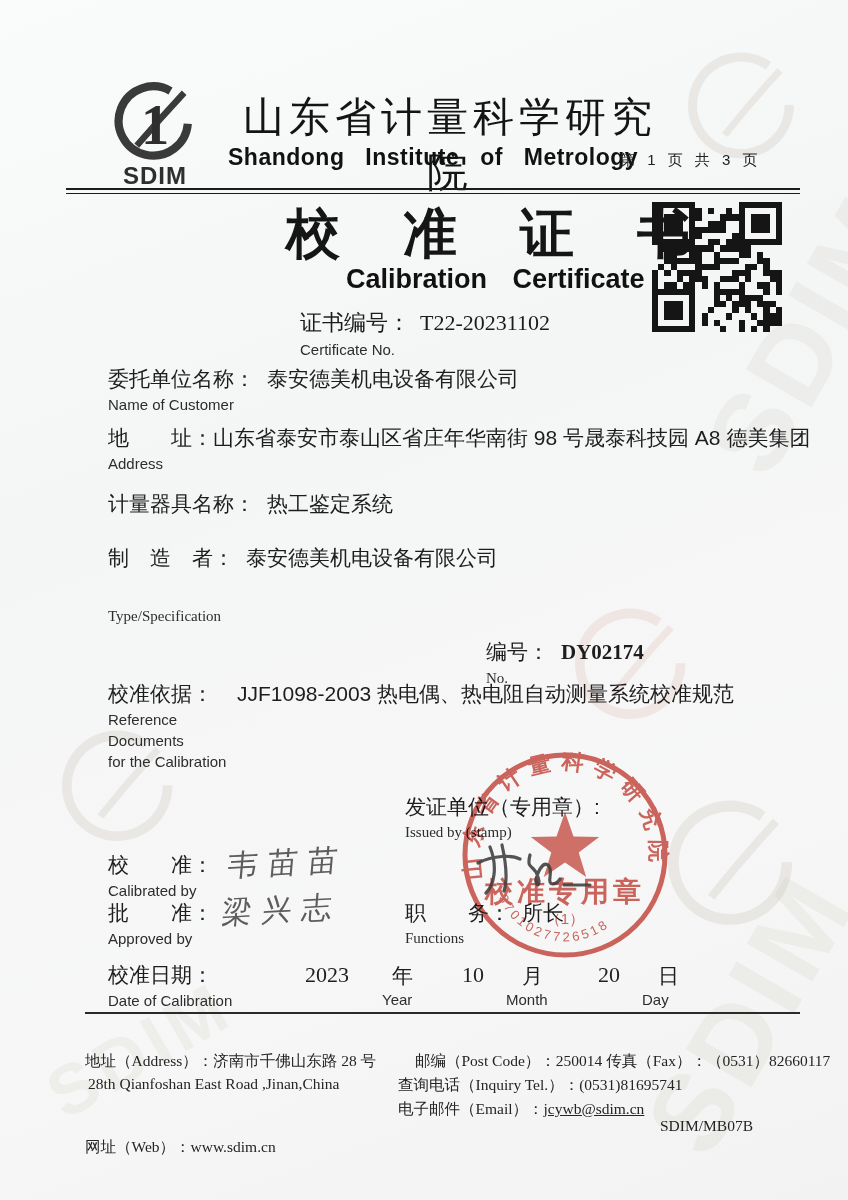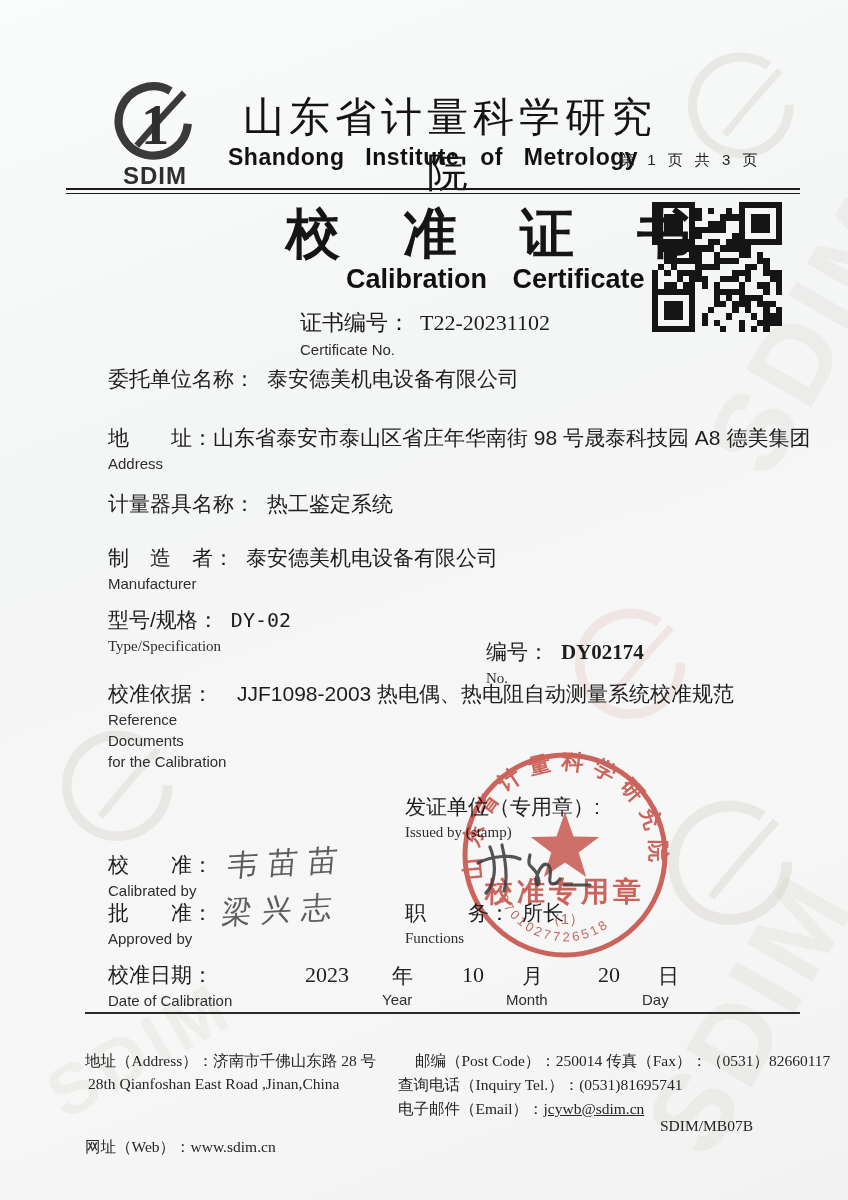--- a/index.html
+++ b/index.html
@@ -337,38 +337,37 @@
 
   <div class="abs" style="left:300px;top:308px;">
     <div class="certno-line">
       <span>证书编号：</span><span class="certno-val">T22-20231102</span>
     </div>
     <div class="sub">Certificate No.</div>
   </div>
 
   <div class="row" style="top:364px;">
     <div class="line"><span>委托单位名称：</span><span class="val">泰安德美机电设备有限公司</span></div>
+    <div class="sub">Name of Customer</div>
   </div>
 
   <div class="row" style="top:423px;width:706px;">
     <div class="line"><span>地　　址：</span><span>山东省泰安市泰山区省庄年华南街 98 号晟泰科技园 A8 德美集团</span></div>
     <div class="sub">Address</div>
   </div>
 
   <div class="row" style="top:489px;">
     <div class="line"><span>计量器具名称：</span><span class="val">热工鉴定系统</span></div>
   </div>
 
-  <div class="row" style="top:543px;">
+  <div class="row" style="top:543px;text-align:right;">
     <div class="line"><span>制　造　者：</span><span class="val">泰安德美机电设备有限公司</span></div>
-    <div class="sub">Manufacturer</div>
   </div>
 
   <div class="row" style="top:605px;">
-    <div class="line"><span>型号/规格：</span><span class="val mono" style="font-size:20px;">DY-02</span></div>
     <div class="sub serif">Type/Specification</div>
   </div>
   <div class="abs" style="left:486px;top:605px;margin-top:32px;">
     <div class="line"><span>编号：</span><span class="val serif bold">DY02174</span></div>
     <div class="sub serif">No.</div>
   </div>
 
   <div class="row" style="top:679px;width:710px;">
     <div class="line"><span>校准依据：</span><span style="margin-left:24px;">JJF1098-2003 热电偶、热电阻自动测量系统校准规范</span></div>
     <div class="sub">Reference</div>

